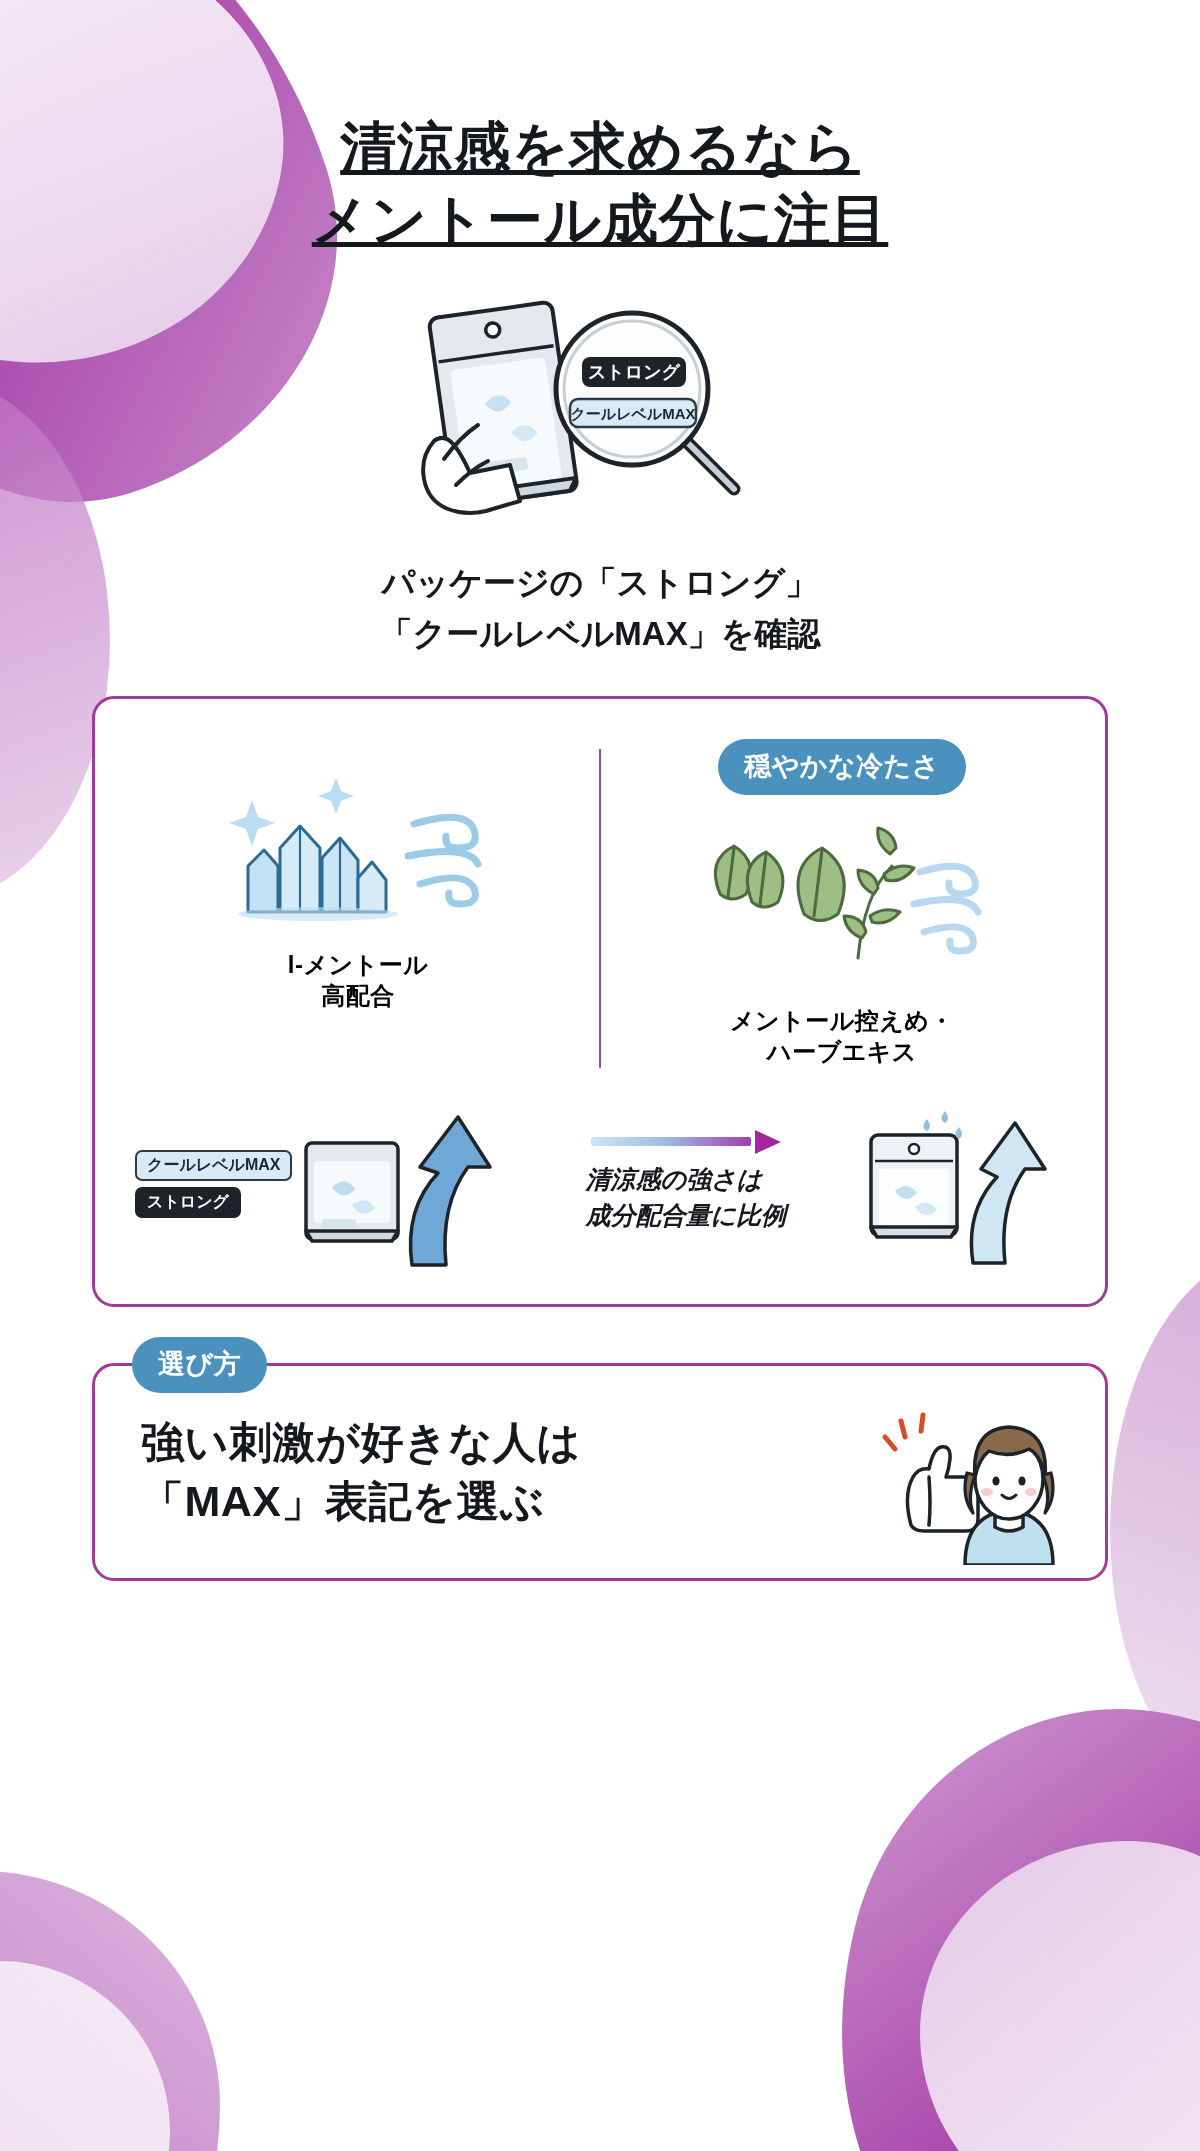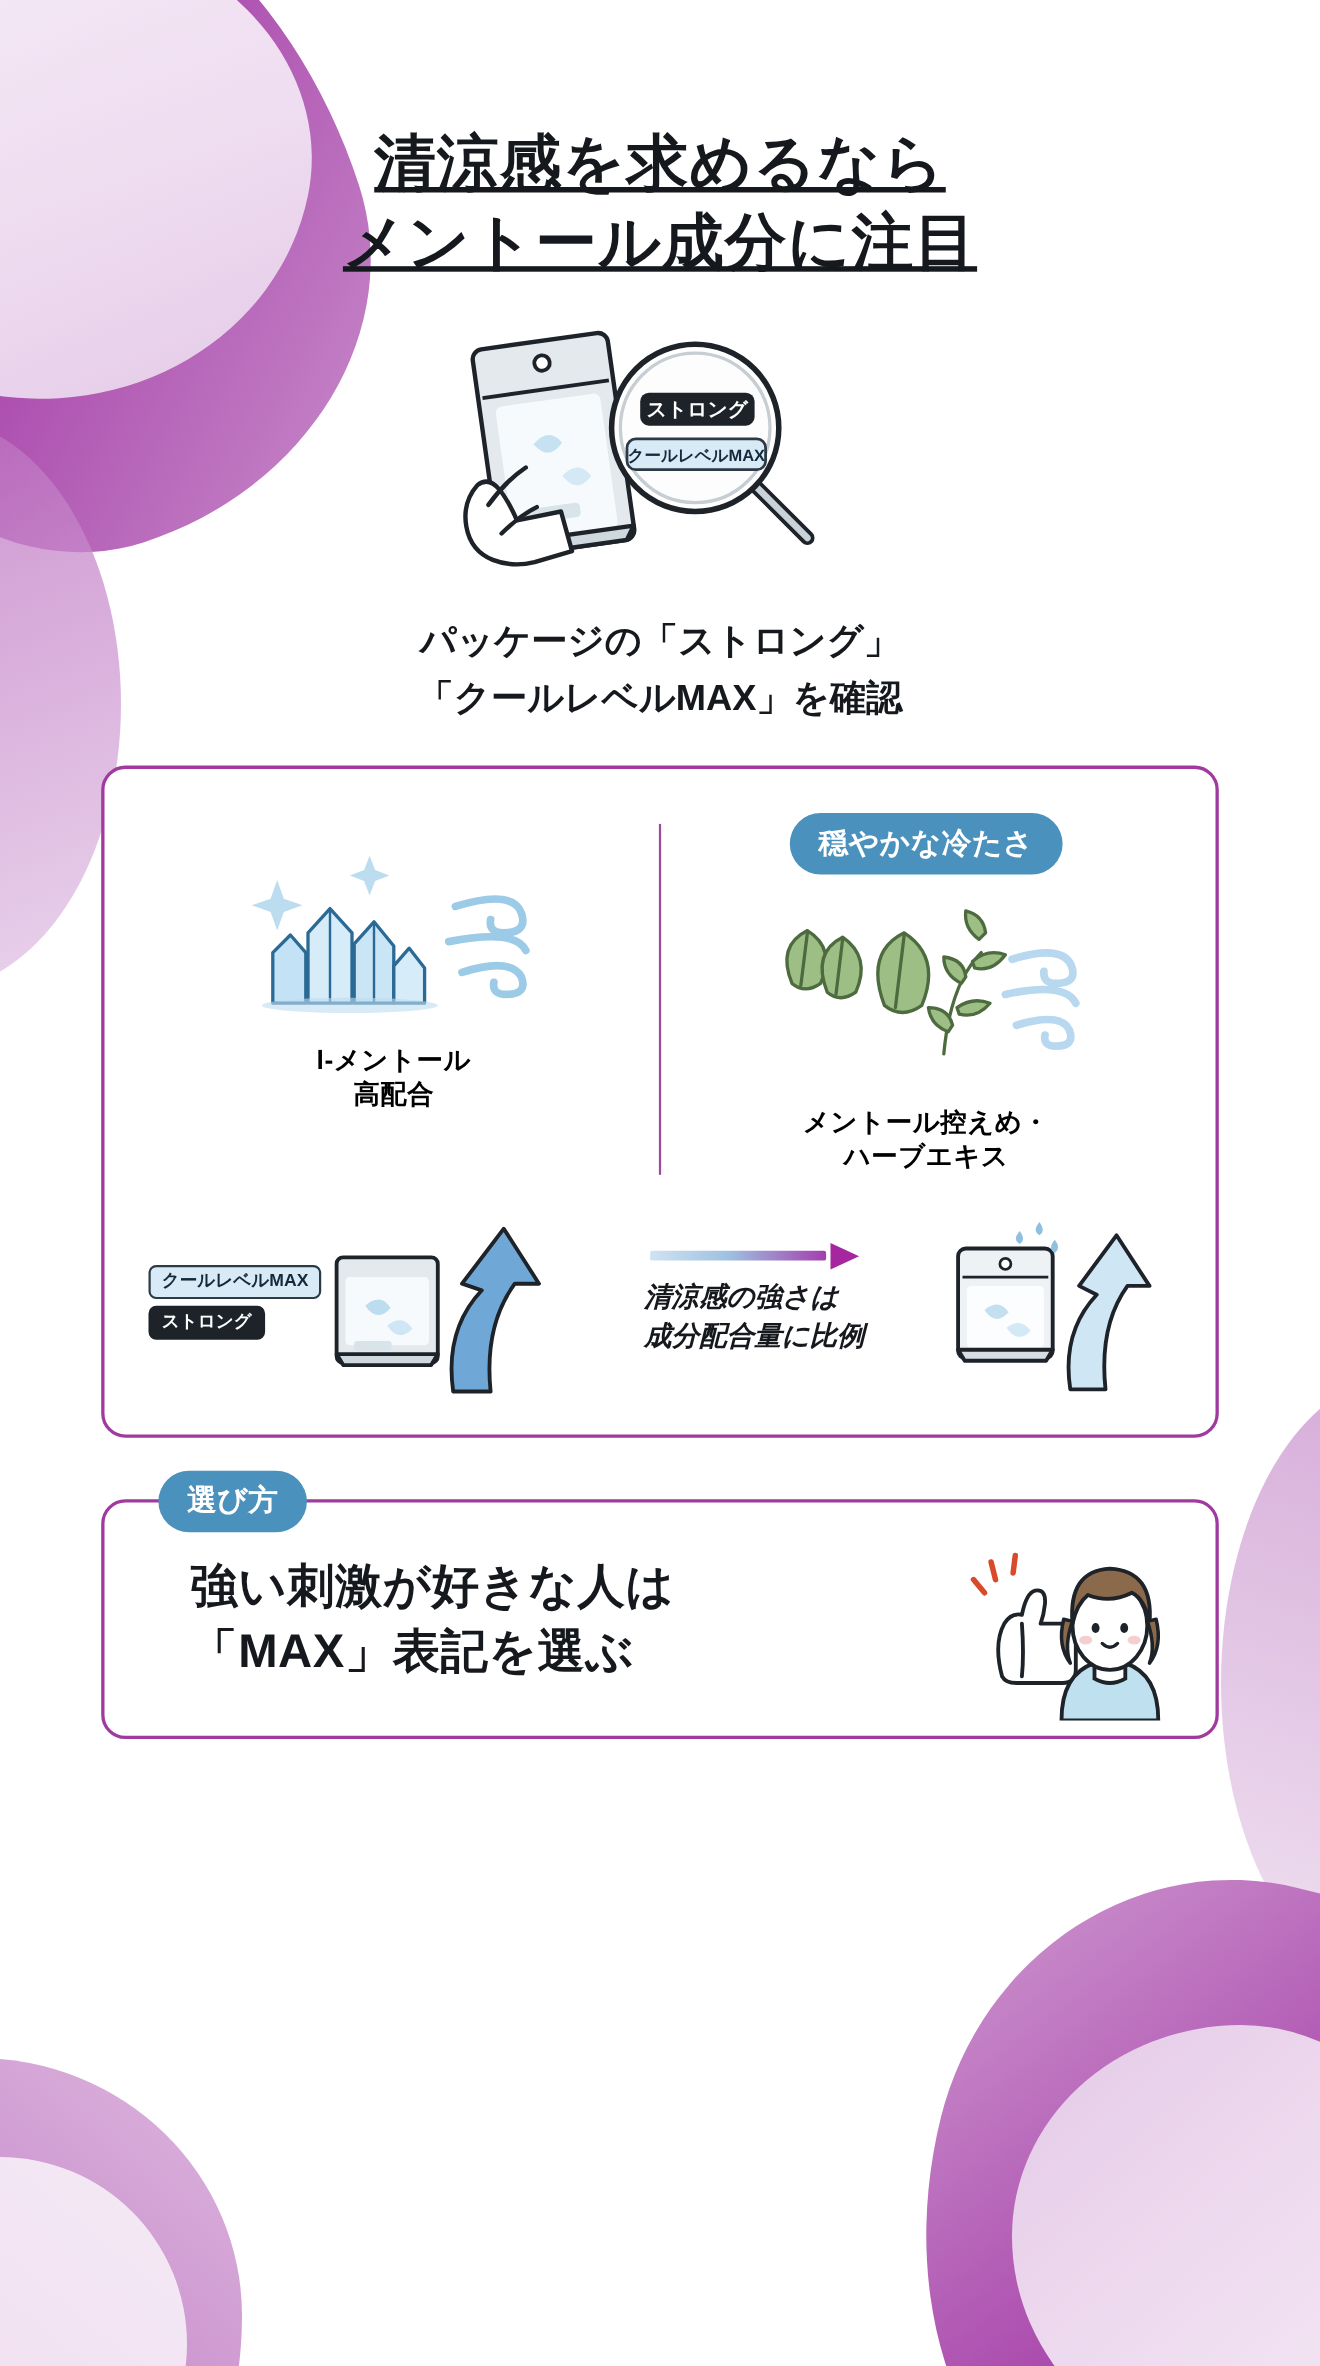--- a/index.html
+++ b/index.html
@@ -259,41 +259,40 @@
   }
 
   
   .howto-wrap {
     position: relative;
     margin-top: 56px;
   }
   .howto-pill {
     position: absolute;
     top: -26px;
-    left: 52px;
+    left: 40px;
     z-index: 3;
   }
   .howto-card {
     border: 3px solid #a03a9e;
     border-radius: 22px;
     background: #ffffff;
     height: 218px;
     display: flex;
     align-items: center;
     justify-content: space-between;
     padding: 0 40px 0 46px;
   }
   .howto-text {
     font-size: 43px;
     font-weight: 900;
     color: #15181c;
     line-height: 1.38;
     letter-spacing: .5px;
     white-space: nowrap;
-    margin-left: 32px;
   }
   .howto-art {
     flex: 0 0 auto;
     margin-right: 6px;
   }
 </style>
 </head>
 <body>
 
 <div class="blob blob-tl"></div>

